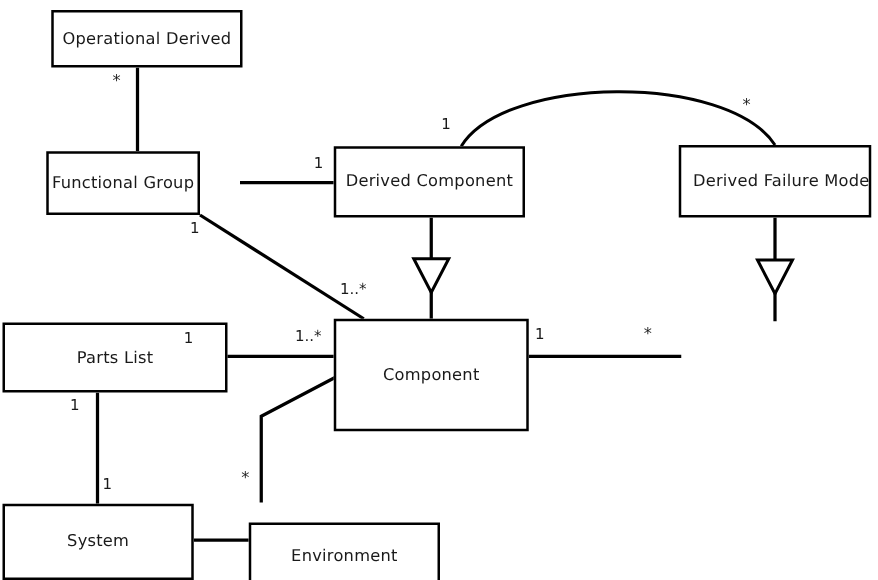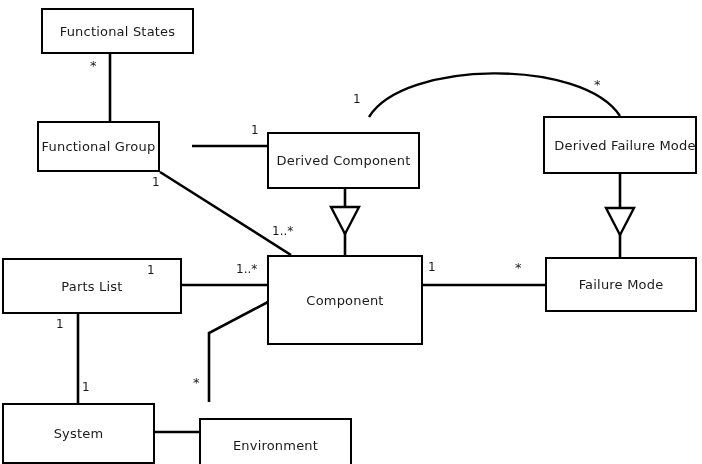--- a/index.html
+++ b/index.html
@@ -88,46 +88,43 @@
     <path d="M 369,117 C 404,60 582,58 620,116" fill="none" stroke="#000" stroke-width="2.4"></path>
 
     <line x1="345" y1="174" x2="345" y2="255" stroke="#000" stroke-width="2.6"></line>
     <polygon points="331,207 359,207 345,234" fill="#ffffff" stroke="#000" stroke-width="2.4"></polygon>
 
     <line x1="620" y1="174" x2="620" y2="257" stroke="#000" stroke-width="2.6"></line>
     <polygon points="606,208 634,208 620,235" fill="#ffffff" stroke="#000" stroke-width="2.4"></polygon>
   </svg>
 
   <div class="uml-class" style="left:41px; top:8px; width:153px; height:46px;">
-    <div class="class-name">Functional States</div>
+    <div class="class-name">Operational Derived</div>
   </div>
 
   <div class="uml-class" style="left:37px; top:121px; width:123px; height:51px;">
     <div class="class-name">Functional Group</div>
   </div>
 
-  <div class="uml-class" style="left:267px; top:117px; width:153px; height:57px;margin-top:15px;">
+  <div class="uml-class" style="left:267px; top:117px; width:153px; height:57px;">
     <div class="class-name">Derived Component</div>
   </div>
 
   <div class="uml-class" style="left:543px; top:116px; width:154px; height:58px;padding-left:10px;">
     <div class="class-name">Derived Failure Mode</div>
   </div>
 
   <div class="uml-class" style="left:2px; top:258px; width:180px; height:56px;">
     <div class="class-name">Parts List</div>
   </div>
 
   <div class="uml-class" style="left:267px; top:255px; width:156px; height:90px;align-items:center;">
     <div class="class-name">Component</div>
   </div>
 
-  <div class="uml-class" style="left:545px; top:257px; width:152px; height:55px;">
-    <div class="class-name">Failure Mode</div>
-  </div>
 
   <div class="uml-class" style="left:2px; top:403px; width:153px; height:61px;">
     <div class="class-name" style="padding-bottom:0;">System</div>
   </div>
 
   <div class="uml-class" style="left:199px; top:418px; width:153px; height:60px;">
     <div class="class-name" style="padding-bottom:6px;">Environment</div>
   </div>
 
   <div class="mult star" style="left:90px; top:59px;">*</div>

